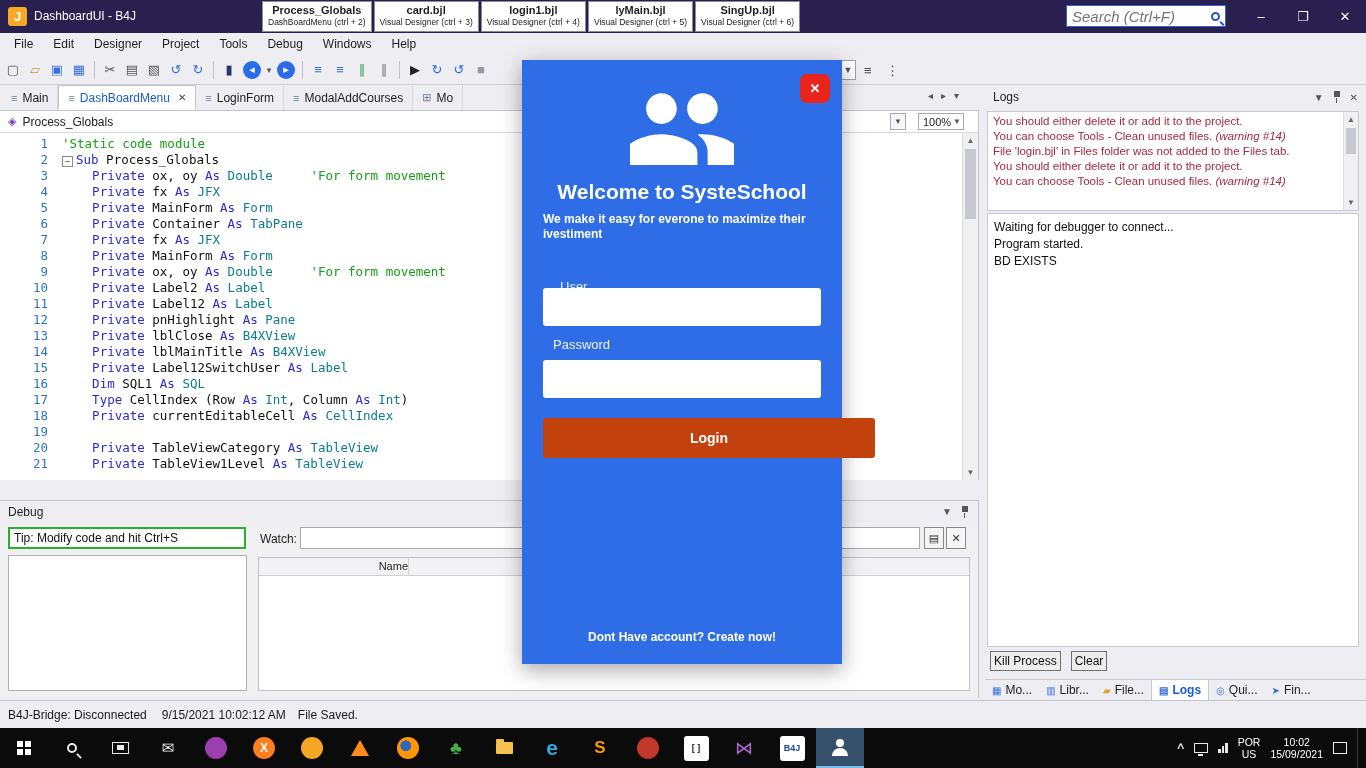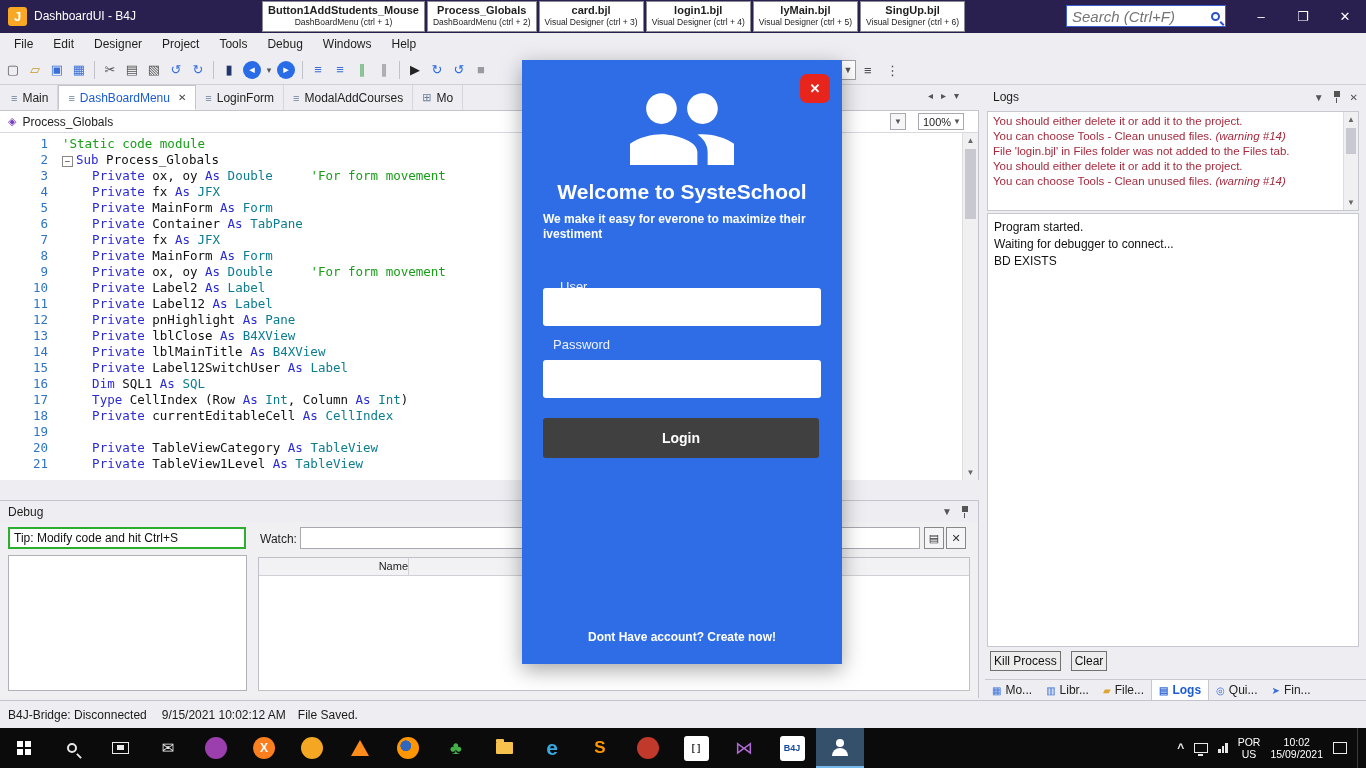--- a/index.html
+++ b/index.html
@@ -112,21 +112,21 @@
 #mclose{position:absolute;right:12px;top:14px;width:30px;height:29px;background:#e8251d;border-radius:7px;color:#fff;font-weight:bold;text-align:center;line-height:29px;font-size:13px;}
 #micon{position:absolute;left:50%;top:28px;transform:translateX(-50%);}
 #mtitle{position:absolute;top:120px;left:0;width:100%;text-align:center;color:#fff;font-size:21px;font-weight:bold;}
 #msub{position:absolute;top:152px;left:21px;width:278px;color:#fff;font-size:12px;font-weight:bold;line-height:15px;}
 .mlabel{position:absolute;left:23px;color:#eef2ff;font-size:13px;}
 #mlbluser{top:219px;margin-left:15px;}
 #mlblpass{top:277px;margin-left:8px;}
 .minput{position:absolute;left:21px;width:278px;height:38px;background:#fff;border:none;border-radius:3px;outline:none;padding:0 8px;font-size:14px;font-family:"Liberation Sans",sans-serif;}
 #minuser{top:228px;}
 #minpass{top:300px;}
-#mlogin{position:absolute;left:21px;top:358px;width:276px;height:40px;background:#404040;border-radius:3px;color:#fff;font-weight:bold;text-align:center;line-height:40px;font-size:14px;}
+#mlogin{position:absolute;left:21px;top:358px;width:332px;height:40px;background:#c2410c;border-radius:3px;color:#fff;font-weight:bold;text-align:center;line-height:40px;font-size:14px;}
 #mfooter{position:absolute;top:570px;left:0;width:100%;text-align:center;color:#fff;font-size:12px;font-weight:bold;}
 
 
 #taskbar{position:absolute;top:728px;left:0;width:1366px;height:40px;background:#0b0b0b;display:flex;align-items:center;z-index:60;}
 .tbcell{width:48px;height:40px;display:flex;align-items:center;justify-content:center;flex-shrink:0;}
 .tbcell.active{background:#35506b;border-bottom:2px solid #76b9ed;}
 .winlogo{width:15px;height:15px;display:grid;grid-template-columns:6px 6px;grid-template-rows:6px 6px;gap:2px;}
 .winlogo div{background:#fff;}
 .magwhite{width:10px;height:10px;border:2px solid #e8e8e8;border-radius:50%;position:relative;}
 .magwhite::after{content:"";position:absolute;width:2px;height:6px;background:#e8e8e8;left:9px;top:8px;transform:rotate(-45deg);}
@@ -154,24 +154,20 @@
 #showdesk{width:5px;height:40px;border-left:1px solid #3a3a3a;}
 </style>
 </head>
 <body>
 
 <div id="titlebar">
   <div id="applogo">J</div>
   <div id="wtitle">DashboardUI - B4J</div>
   <div id="doctabs">
       <div class="doctab">
-        <div class="t1">Button1AddStudents_Mouse</div>
-        <div class="t2">DashBoardMenu  (ctrl + 1)</div>
-      </div>
-      <div class="doctab">
         <div class="t1">Process_Globals</div>
         <div class="t2">DashBoardMenu  (ctrl + 2)</div>
       </div>
       <div class="doctab">
         <div class="t1">card.bjl</div>
         <div class="t2">Visual Designer  (ctrl + 3)</div>
       </div>
       <div class="doctab">
         <div class="t1">login1.bjl</div>
         <div class="t2">Visual Designer  (ctrl + 4)</div>
@@ -414,22 +410,22 @@
         <div><span class="lw">You should either delete it or add it to the project.</span></div>
         <div><span class="lw">You can choose Tools - Clean unused files. </span><span class="lwi">(warning #14)</span></div>
       </div>
     <div class="miniscroll">
       <div class="sarr">▲</div>
       <div class="sthumb"></div>
       <div class="sarr bot" style="position:absolute;bottom:0;left:0;right:0;">▼</div>
     </div>
   </div>
   <div id="msgbox">
+      <div class="lm">Waiting for debugger to connect...</div>
       <div class="lm">Program started.</div>
-      <div class="lm">Waiting for debugger to connect...</div>
       <div class="lm">BD EXISTS</div>
     </div>
   <div id="logbtns">
     <button class="stdbtn">Kill Process</button>
     <button class="stdbtn">Clear</button>
   </div>
   <div id="logtabs">
       <div class="ltab">
         <span class="lticon" style="color: rgb(58, 111, 216);">▦</span>
         <span>Mo...</span>

